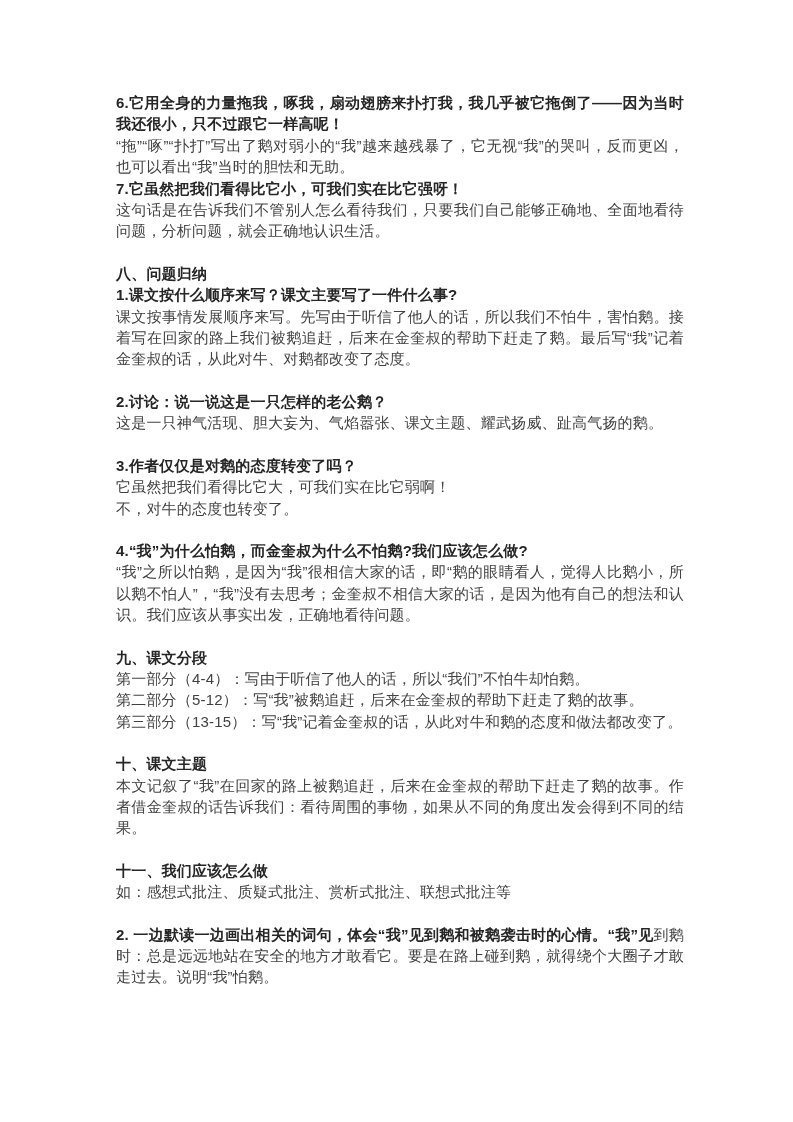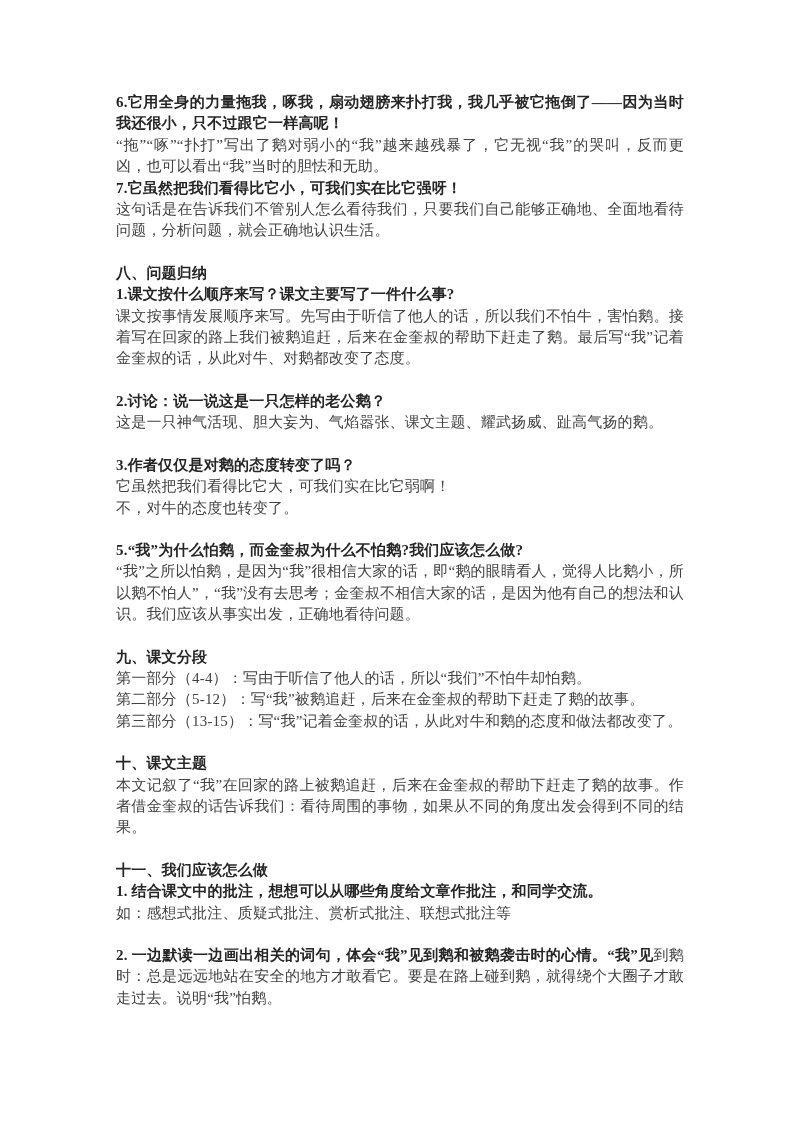--- a/index.html
+++ b/index.html
@@ -18,21 +18,20 @@
   .doc-content {
     position: absolute;
     left: 116px;
     top: 92px;
     width: 568px;
     font-size: 15px;
     line-height: 21.4px;
     color: #424242;
     text-align: justify;
     letter-spacing: 0.2px;
-    font-family: Liberation Serif, serif;
   }
   p.para {
     margin: 0;
     padding: 0;
   }
   p.para.gap {
     margin-top: 21px;
   }
   .seg-bold {
     font-weight: 700;
@@ -53,26 +52,25 @@
       <p class="para"><span class="seg-bold">7.它虽然把我们看得比它小，可我们实在比它强呀！</span></p>
       <p class="para"><span class="seg-regular">这句话是在告诉我们不管别人怎么看待我们，只要我们自己能够正确地、全面地看待问题，分析问题，就会正确地认识生活。</span></p>
       <p class="para gap"><span class="seg-bold">八、问题归纳</span></p>
       <p class="para"><span class="seg-bold">1.课文按什么顺序来写？课文主要写了一件什么事?</span></p>
       <p class="para"><span class="seg-regular">课文按事情发展顺序来写。先写由于听信了他人的话，所以我们不怕牛，害怕鹅。接着写在回家的路上我们被鹅追赶，后来在金奎叔的帮助下赶走了鹅。最后写“我”记着金奎叔的话，从此对牛、对鹅都改变了态度。</span></p>
       <p class="para gap"><span class="seg-bold">2.讨论：说一说这是一只怎样的老公鹅？</span></p>
       <p class="para"><span class="seg-regular">这是一只神气活现、胆大妄为、气焰嚣张、课文主题、耀武扬威、趾高气扬的鹅。</span></p>
       <p class="para gap"><span class="seg-bold">3.作者仅仅是对鹅的态度转变了吗？</span></p>
       <p class="para"><span class="seg-regular">它虽然把我们看得比它大，可我们实在比它弱啊！</span></p>
       <p class="para"><span class="seg-regular">不，对牛的态度也转变了。</span></p>
-      <p class="para gap"><span class="seg-bold">5.“我”为什么怕鹅，而金奎叔为什么不怕鹅?我们应该怎么做?</span></p>
+      <p class="para gap"><span class="seg-bold">4.“我”为什么怕鹅，而金奎叔为什么不怕鹅?我们应该怎么做?</span></p>
       <p class="para"><span class="seg-regular">“我”之所以怕鹅，是因为“我”很相信大家的话，即“鹅的眼睛看人，觉得人比鹅小，所以鹅不怕人”，“我”没有去思考；金奎叔不相信大家的话，是因为他有自己的想法和认识。我们应该从事实出发，正确地看待问题。</span></p>
       <p class="para gap"><span class="seg-bold">九、课文分段</span></p>
       <p class="para"><span class="seg-regular">第一部分（4-4）：写由于听信了他人的话，所以“我们”不怕牛却怕鹅。</span></p>
       <p class="para"><span class="seg-regular">第二部分（5-12）：写“我”被鹅追赶，后来在金奎叔的帮助下赶走了鹅的故事。</span></p>
       <p class="para"><span class="seg-regular">第三部分（13-15）：写“我”记着金奎叔的话，从此对牛和鹅的态度和做法都改变了。</span></p>
       <p class="para gap"><span class="seg-bold">十、课文主题</span></p>
       <p class="para"><span class="seg-regular">本文记叙了“我”在回家的路上被鹅追赶，后来在金奎叔的帮助下赶走了鹅的故事。作者借金奎叔的话告诉我们：看待周围的事物，如果从不同的角度出发会得到不同的结果。</span></p>
       <p class="para gap"><span class="seg-bold">十一、我们应该怎么做</span></p>
-      <p class="para"><span class="seg-bold">1. 结合课文中的批注，想想可以从哪些角度给文章作批注，和同学交流。</span></p>
       <p class="para"><span class="seg-regular">如：感想式批注、质疑式批注、赏析式批注、联想式批注等</span></p>
       <p class="para gap"><span class="seg-bold">2. 一边默读一边画出相关的词句，体会“我”见到鹅和被鹅袭击时的心情。“我”见</span><span class="seg-regular">到鹅时：总是远远地站在安全的地方才敢看它。要是在路上碰到鹅，就得绕个大圈子才敢走过去。说明“我”怕鹅。</span></p>
     </div>
 </div>
 
 </body></html>

